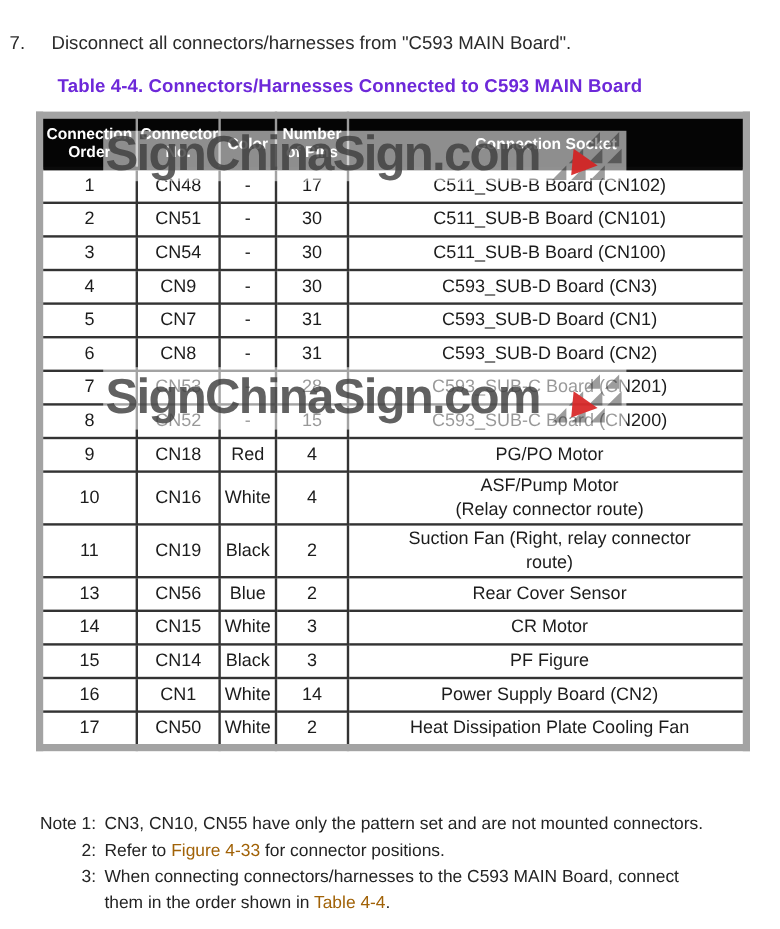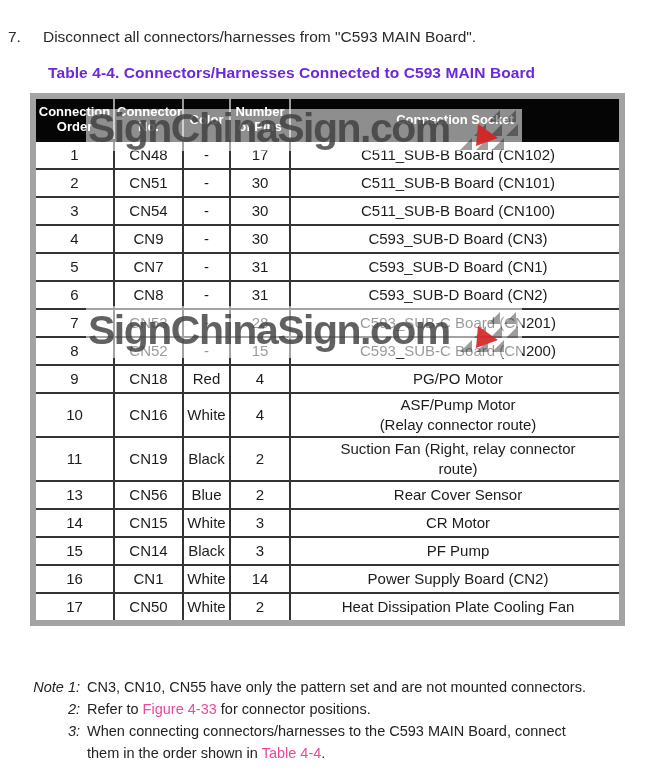--- a/index.html
+++ b/index.html
@@ -72,23 +72,23 @@
     white-space:nowrap;
     transform:translateY(-2px);
   }
   .wm-logo{margin-left:2px;opacity:0.9;}
   
   .notes{
     position:absolute;left:28px;top:676px;
     width:600px;font-size:14.5px;color:#232323;
   }
   .note-row{display:flex;line-height:22px;}
-  .note-label{flex:0 0 52px;text-align:right;margin-right:7px;font-style:italic;}
+  .note-label{flex:0 0 52px;text-align:right;margin-right:7px;}
   .note-body{white-space:pre-line;}
-  .link{color:#ec4899;}
+  .link{color:#a16207;}
 </style>
 </head>
 <body>
 
 <div id="page">
 
   <div class="step">
     <span>7.</span>
     <span>Disconnect all connectors/harnesses from "C593 MAIN Board".</span>
   </div>
@@ -207,21 +207,21 @@
           <td class="col-connector">CN15</td>
           <td class="col-color">White</td>
           <td class="col-pins">3</td>
           <td class="col-socket">CR Motor</td>
         </tr>
         <tr>
           <td class="col-order">15</td>
           <td class="col-connector">CN14</td>
           <td class="col-color">Black</td>
           <td class="col-pins">3</td>
-          <td class="col-socket">PF Pump</td>
+          <td class="col-socket">PF Figure</td>
         </tr>
         <tr>
           <td class="col-order">16</td>
           <td class="col-connector">CN1</td>
           <td class="col-color">White</td>
           <td class="col-pins">14</td>
           <td class="col-socket">Power Supply Board (CN2)</td>
         </tr>
         <tr>
           <td class="col-order">17</td>

